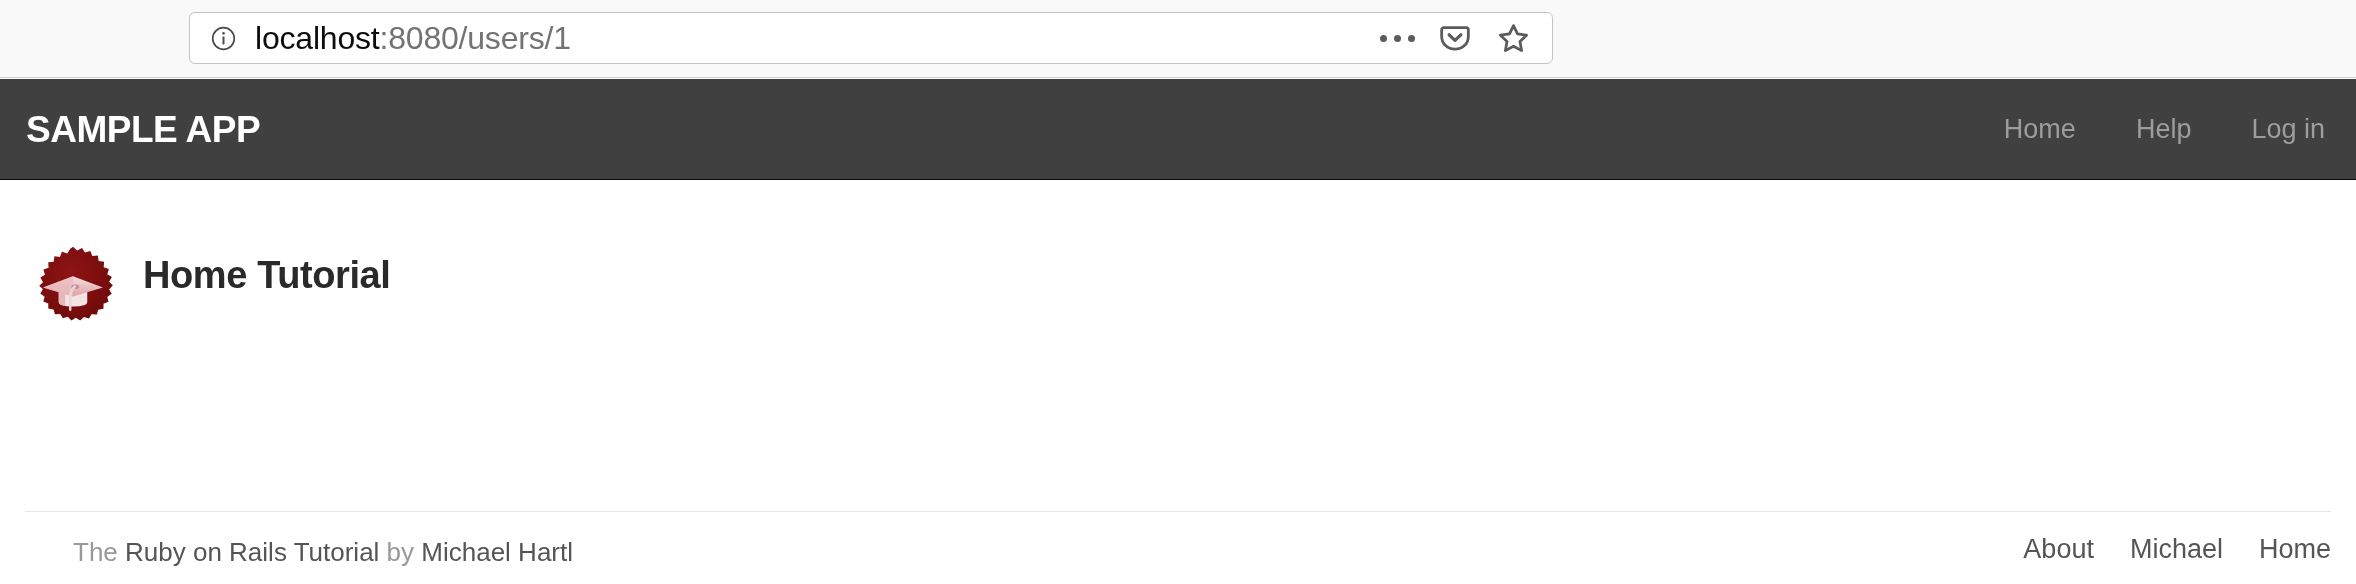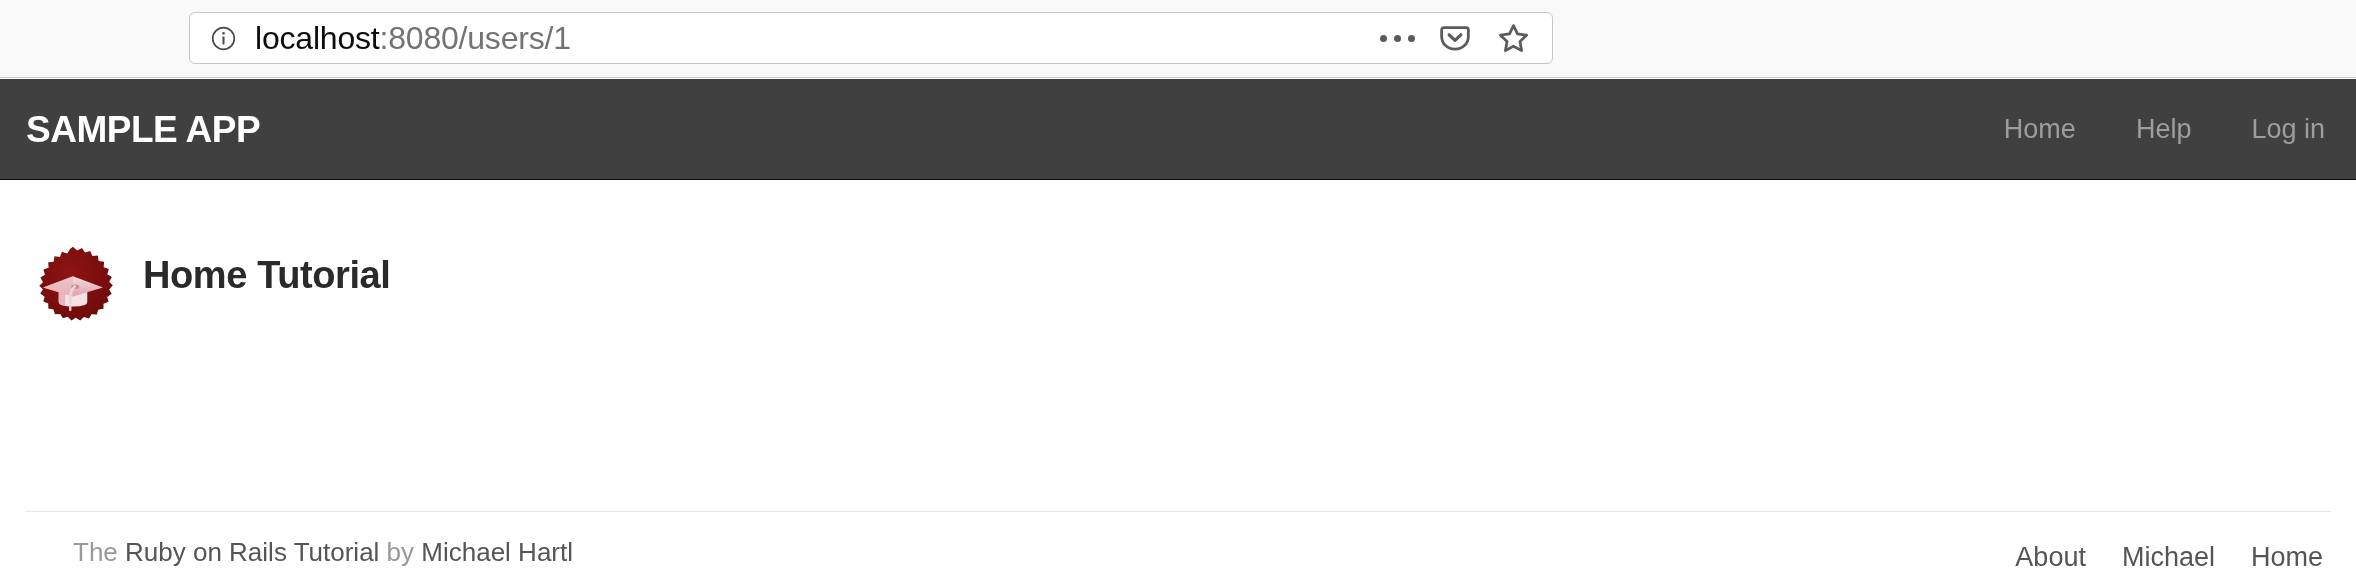--- a/index.html
+++ b/index.html
@@ -189,21 +189,21 @@
     color: #555555;
     text-decoration: none;
   }
   .footer-nav {
     position: absolute;
     right: 0px;
     top: 24px;
     display: flex;
     align-items: center;
     list-style: none;
-    margin: 8px;
+    margin: 0;
     padding: 0;
   }
   .footer-nav li { display: block; }
   .footer-nav a {
     display: block;
     color: #555555;
     font-size: 27px;
     text-decoration: none;
     padding: 0 18px;
     line-height: 1;

